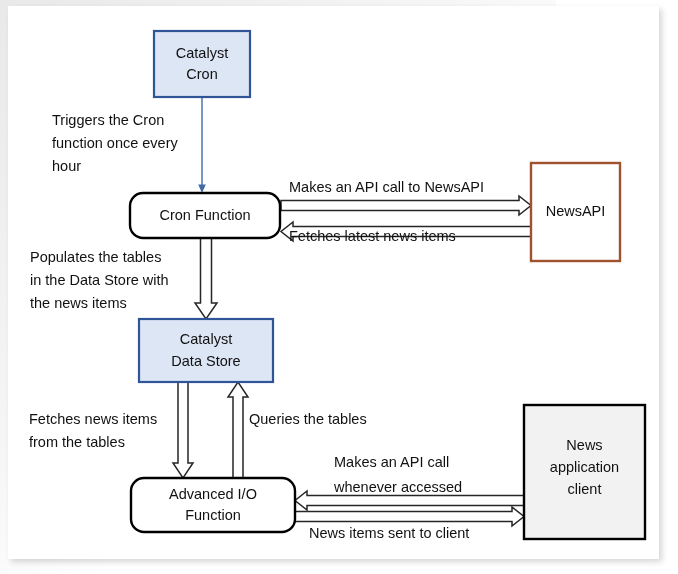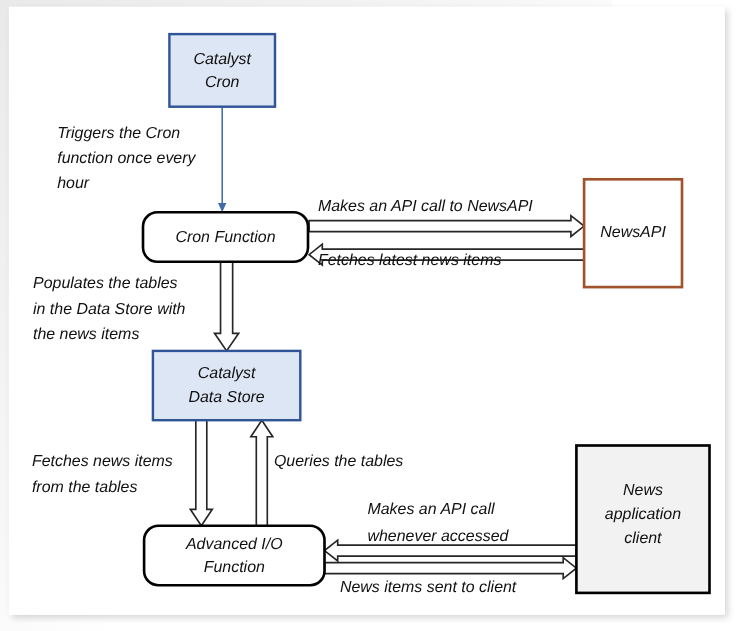--- a/index.html
+++ b/index.html
@@ -11,21 +11,20 @@
     width: 678px;
     height: 574px;
     overflow: hidden;
     font-family: "Liberation Sans", sans-serif;
   }
   #canvas-wrap {
     position: relative;
     width: 556px;
     height: 574px;
     background: linear-gradient(135deg, #e9e9e9 0%, #f6f6f6 40%, #ffffff 60%);
-    font-style: italic;
   }
   #canvas {
     position: absolute;
     left: 8px;
     top: 6px;
     width: 651px;
     height: 553px;
     background: #ffffff;
     box-shadow: 3px 3px 6px rgba(0,0,0,0.16);
   }

